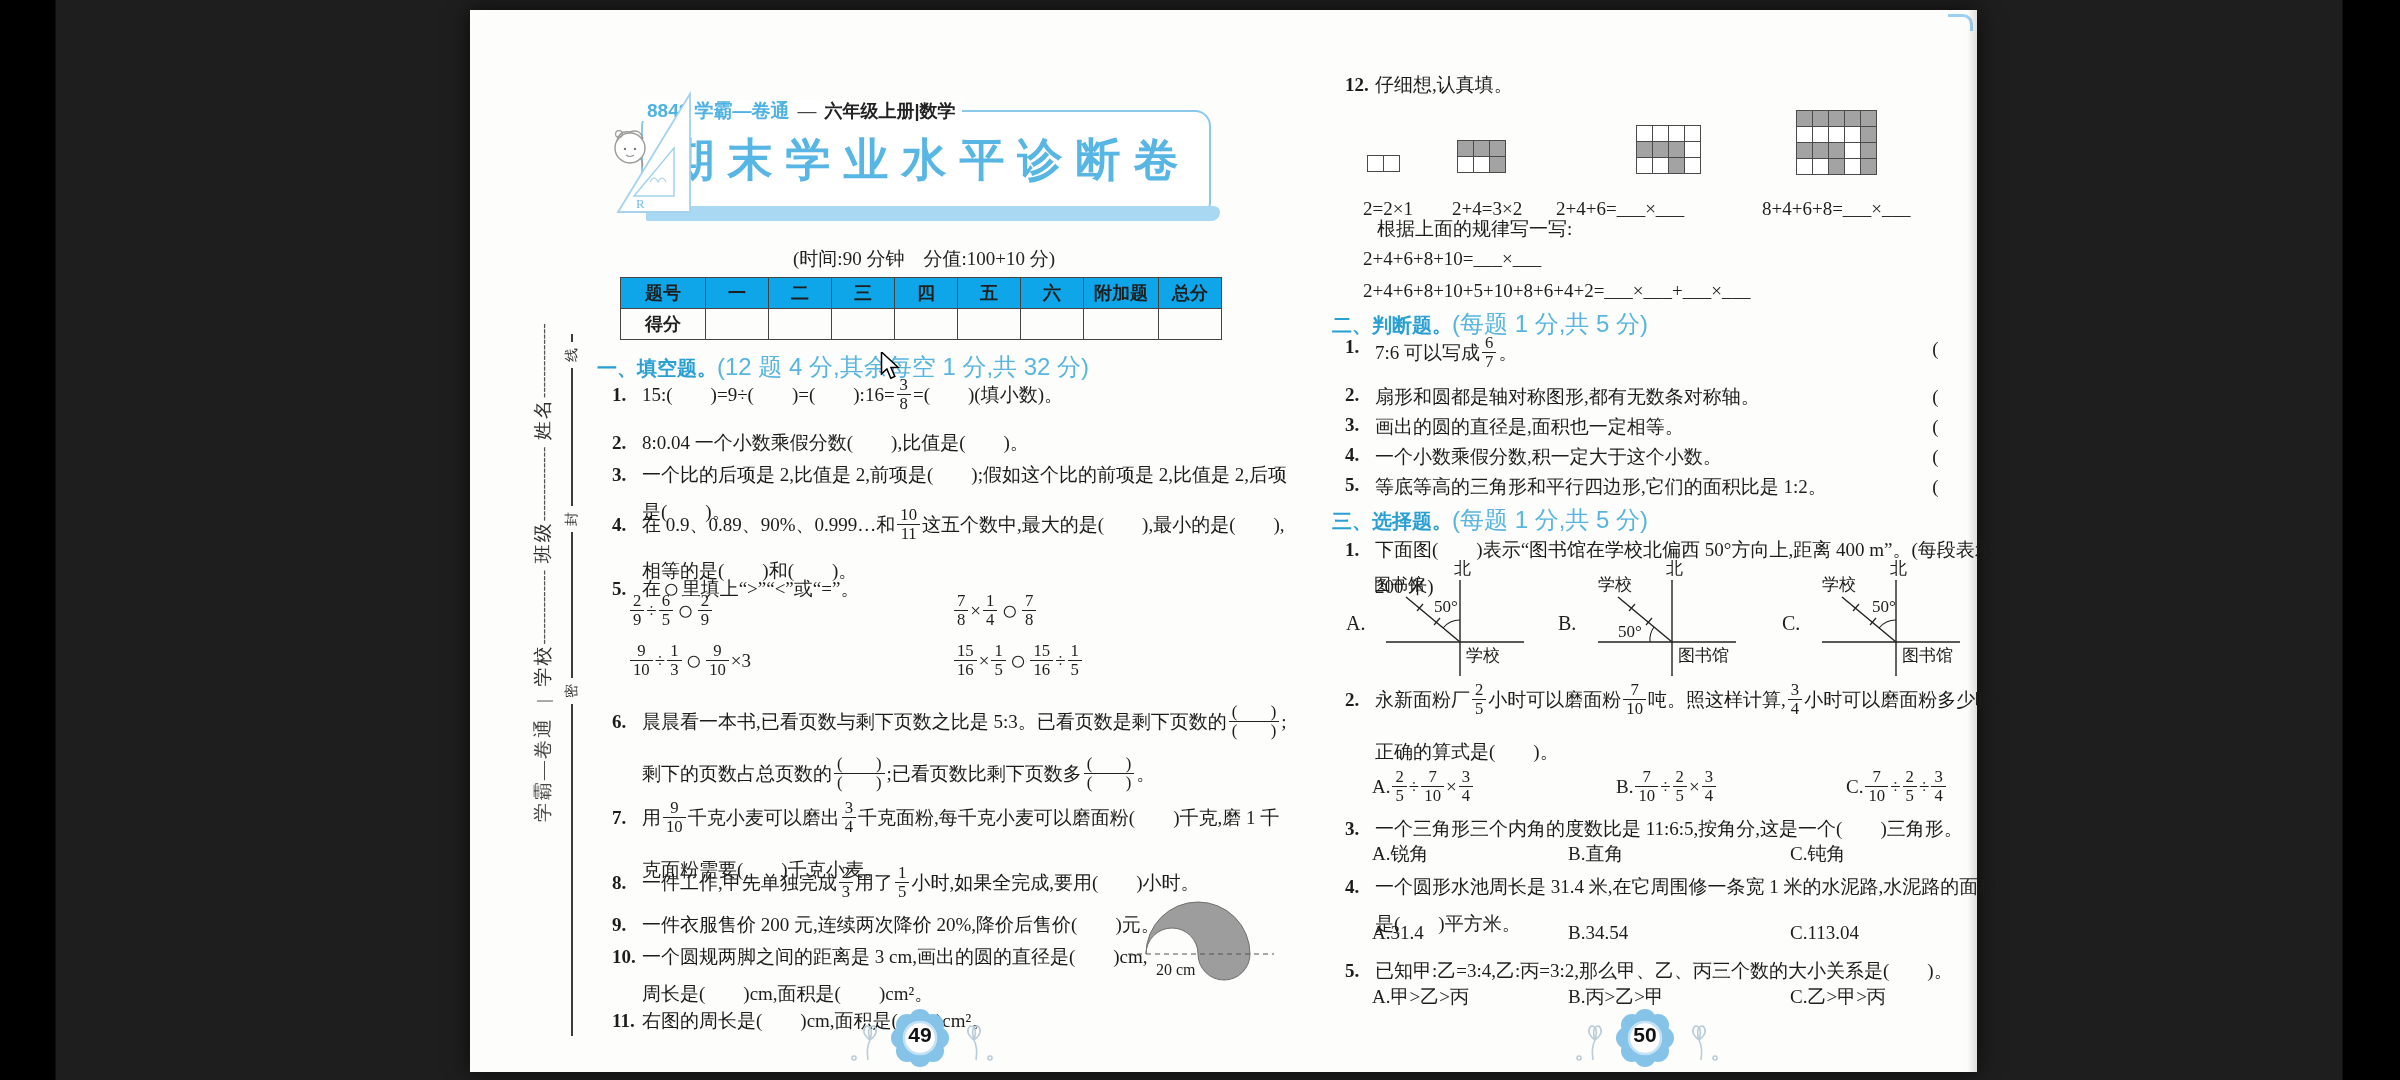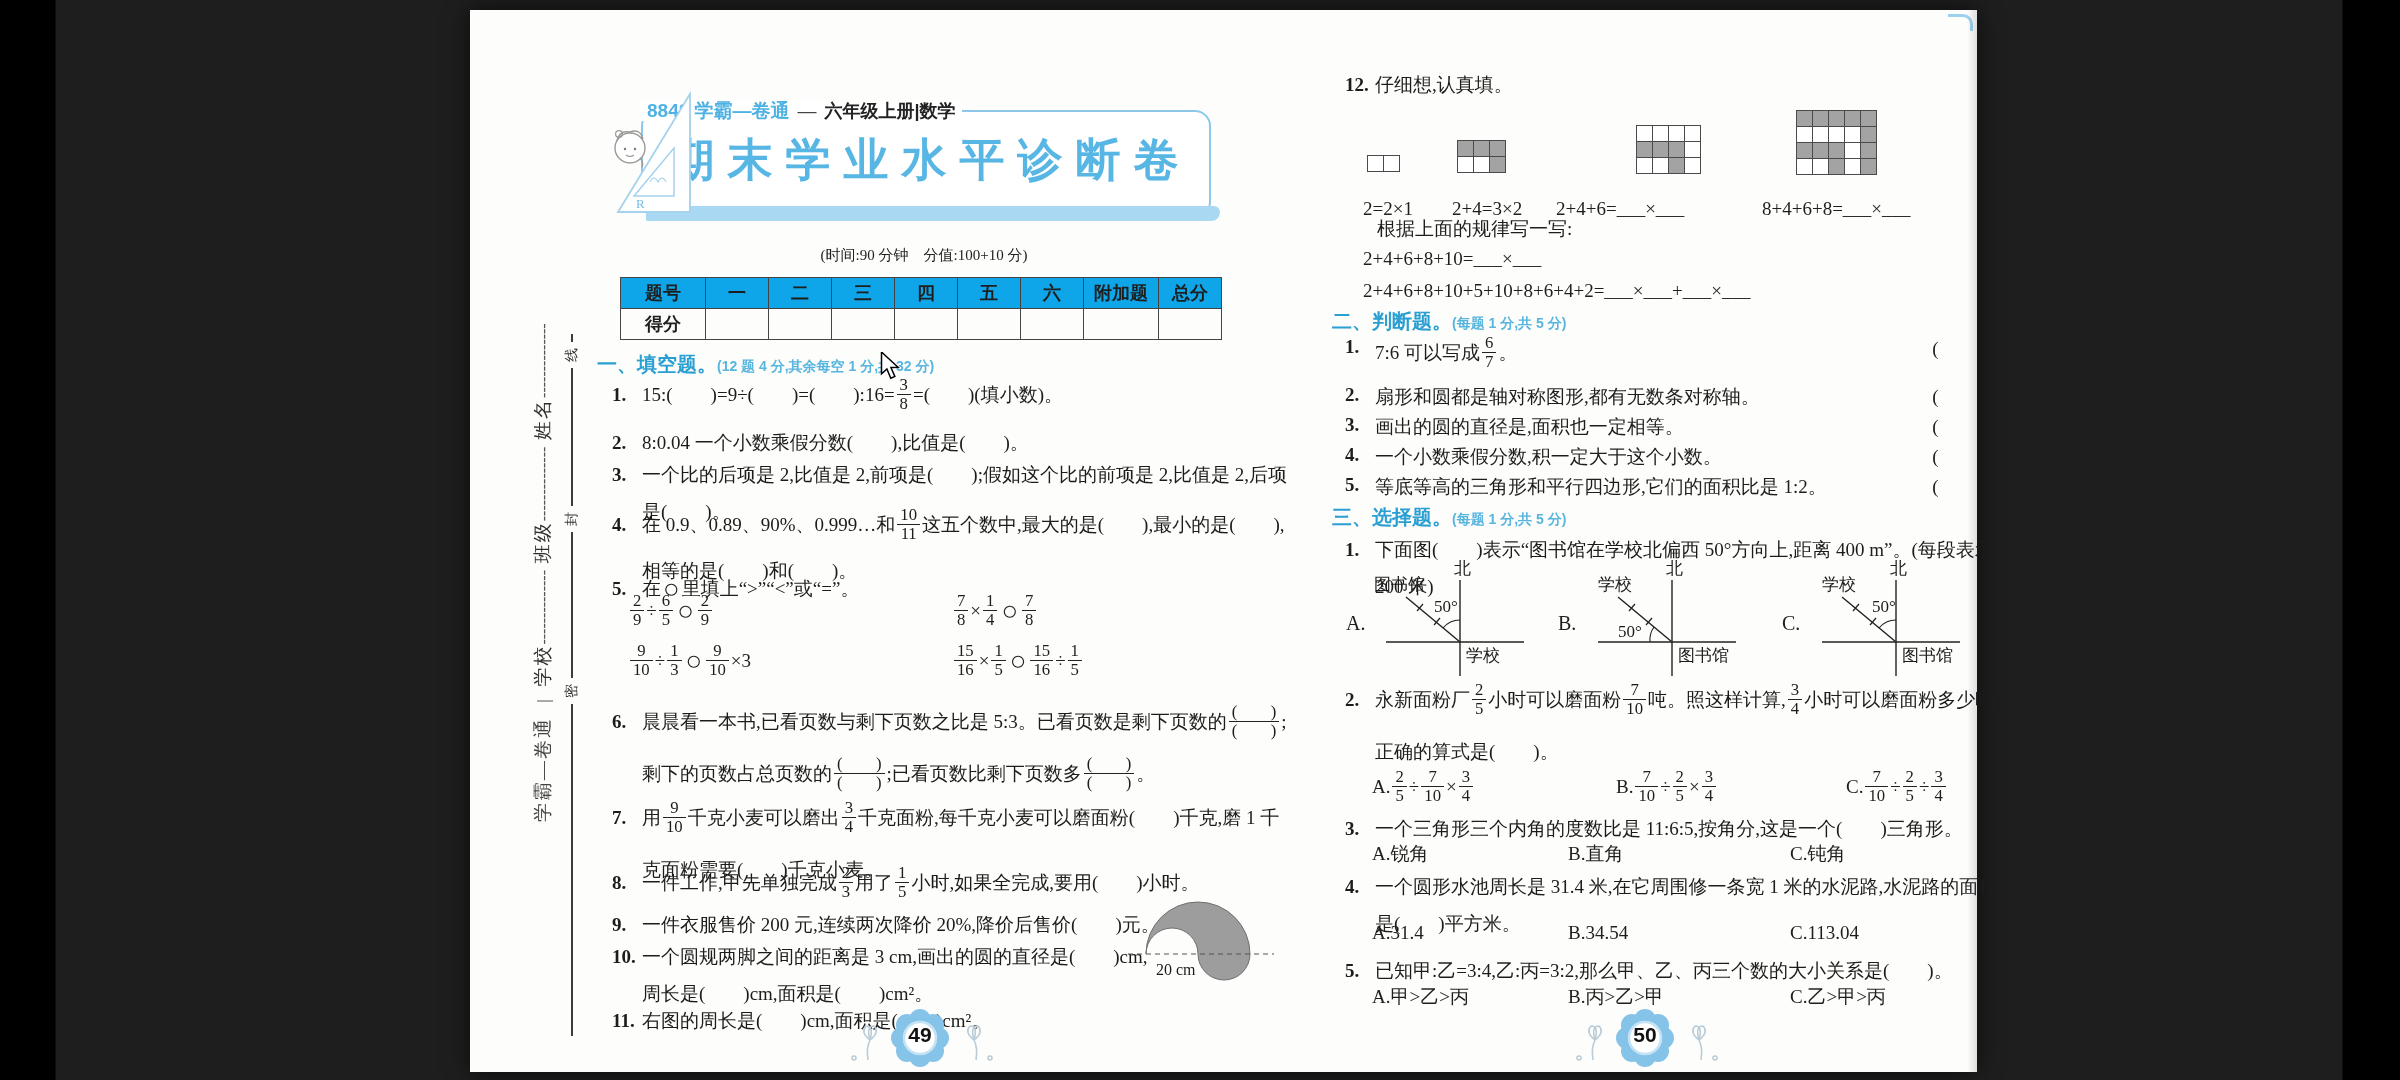--- a/index.html
+++ b/index.html
@@ -25,30 +25,30 @@
   .title-bar{position:absolute;left:176px;top:196px;width:574px;height:15px;background:#a9d9f2;
     border-radius:2px 10px 14px 3px;}
   .logo-row{position:absolute;left:171px;top:88px;width:566px;text-align:left;white-space:nowrap;
     font-family:"Liberation Sans",sans-serif;font-size:19px;font-weight:bold;}
   .logo-row .blue{color:#4fb2e2;background:#fff;padding:0 6px;}
   .logo-row .dash{color:#444;background:#fff;padding:0 2px;font-weight:normal;}
   .logo-row .black{color:#222;background:#fff;padding:0 6px;font-size:18px;}
   .big-title{position:absolute;left:171px;top:120px;width:566px;text-align:center;
     font-family:"Liberation Sans",sans-serif;font-size:45px;font-weight:bold;color:#57b6e3;
     letter-spacing:13px;text-indent:13px;}
-  .meta-line{position:absolute;left:171px;top:236px;width:566px;text-align:center;font-size:15px;color:#222;}
+  .meta-line{position:absolute;left:171px;top:236px;width:566px;text-align:center;font-size:19px;color:#222;}
   
   .score-table{position:absolute;left:150px;top:267px;border-collapse:collapse;}
   .score-table td{border:1.6px solid #444;text-align:center;font-size:18px;height:30px;padding:0;}
   .score-table .hd{background:#0ea5e9;font-weight:bold;}
   .score-table .lbl{font-weight:bold;}
   
   .sec{position:absolute;font-size:20px;font-weight:bold;color:#2a9fd2;white-space:nowrap;
     font-family:"Liberation Sans",sans-serif;}
-  .sec .note{font-weight:bold;color:#57b5de;font-size:14px;}
+  .sec .note{font-weight:normal;color:#57b5de;font-size:24px;}
   .q{position:absolute;font-size:19px;line-height:37px;color:#1c1c1c;padding-left:30px;}
   .q .no{position:absolute;left:0;top:0;font-weight:bold;}
   .q.tall{line-height:52px;}
   .q.med{line-height:46px;}
   .frac{display:inline-flex;flex-direction:column;text-align:center;vertical-align:middle;
     line-height:1.08;font-size:0.88em;margin:0 2px;position:relative;top:-2px;}
   .frac .fn{border-bottom:1.3px solid #222;padding:0 3px;}
   .frac .fd{padding:0 3px;}
   .cmp{font-size:1.45em;line-height:0;vertical-align:-3px;display:inline-block;padding:0 2px;}
   .q5item{position:absolute;font-size:19px;}

